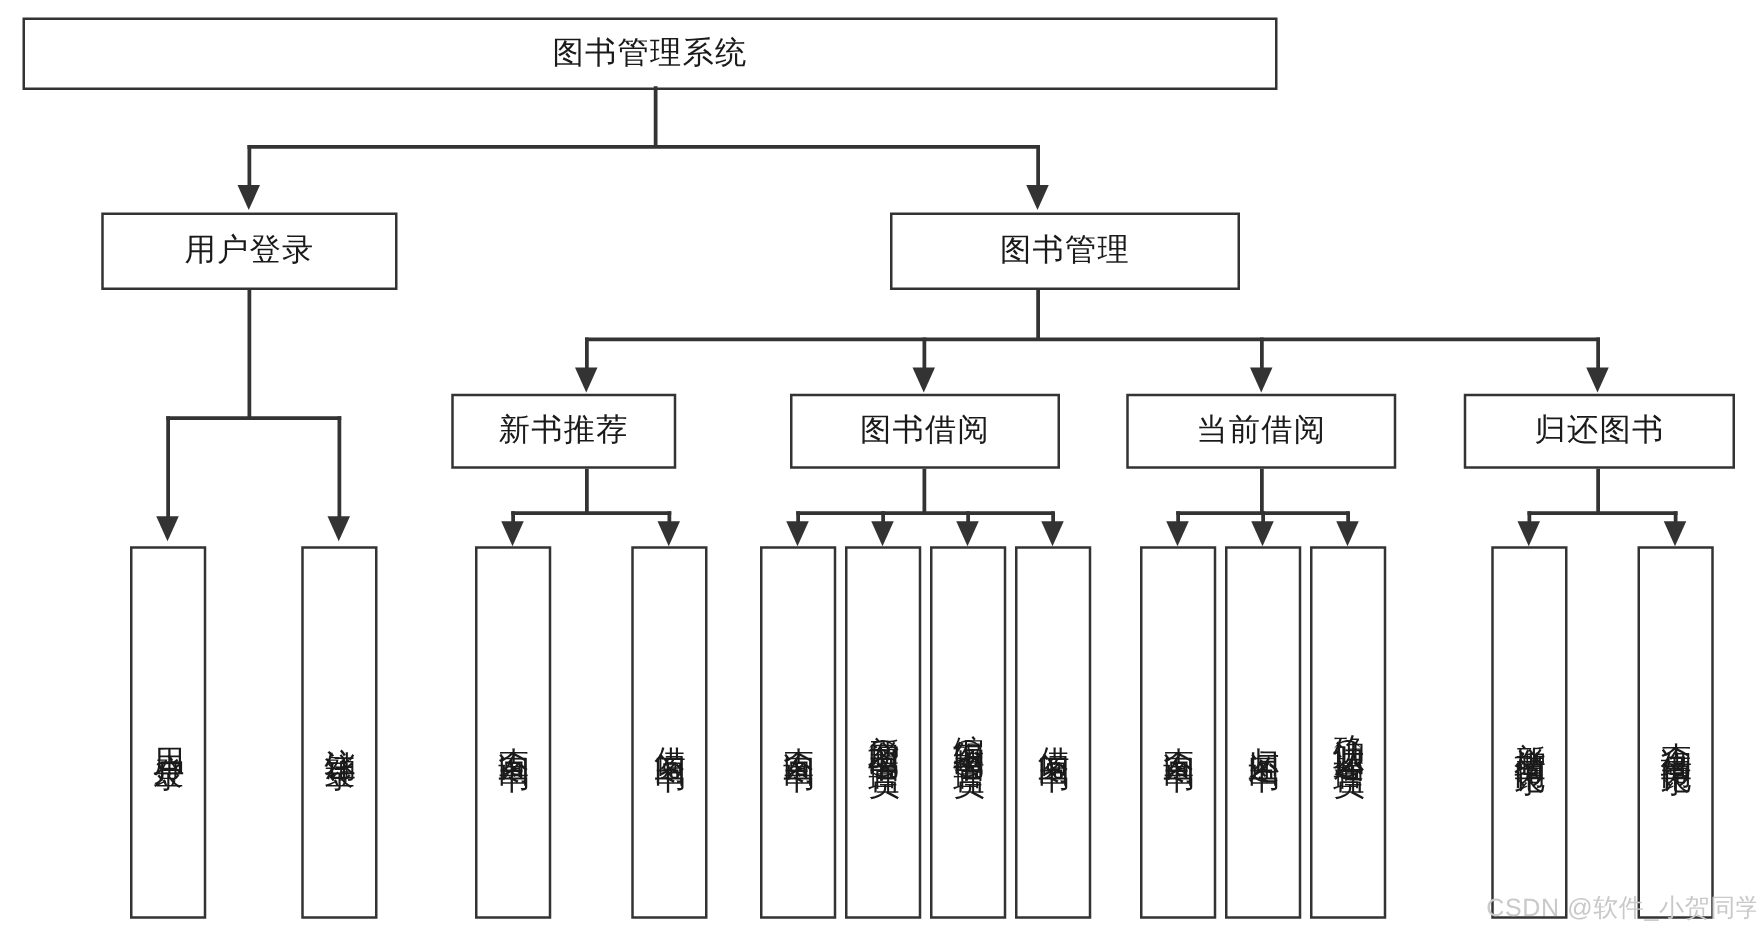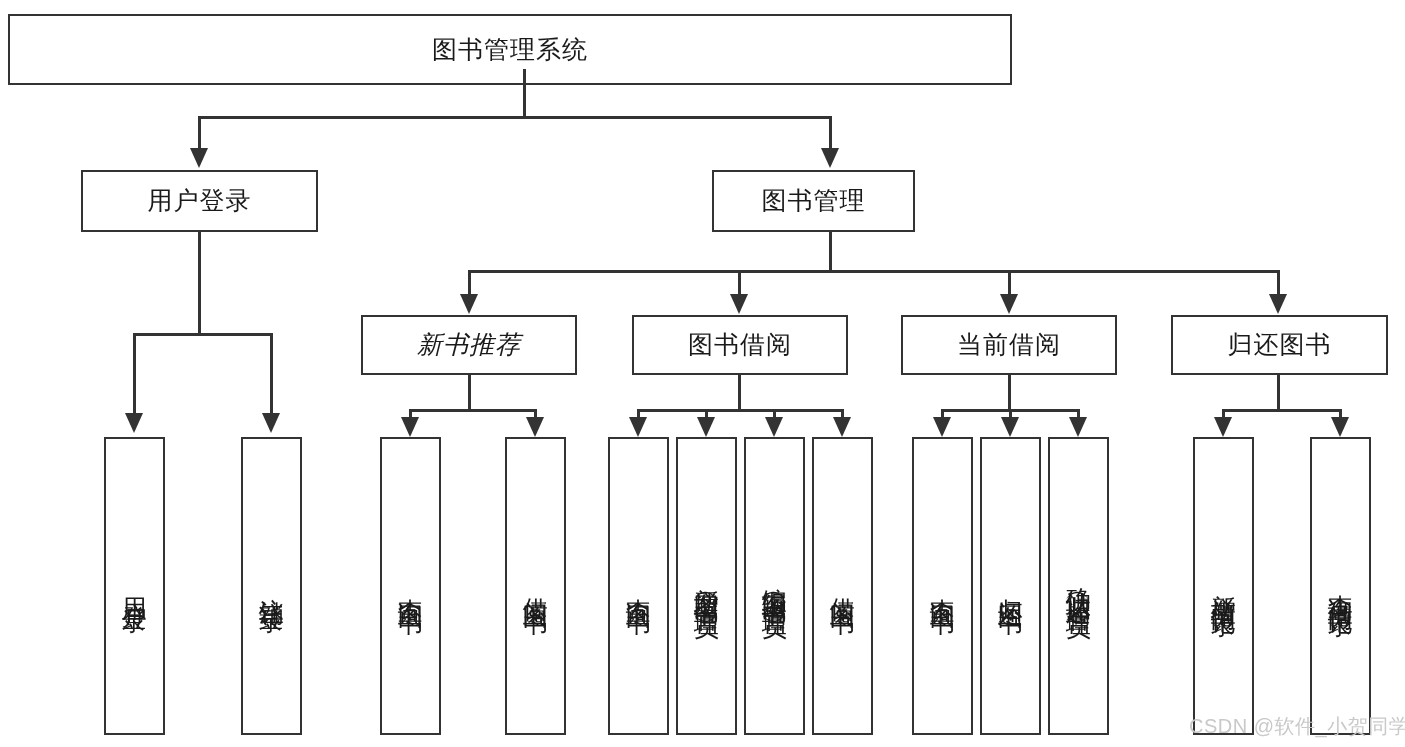--- a/index.html
+++ b/index.html
@@ -68,37 +68,37 @@
     font-size: 20px;
     white-space: nowrap;
     letter-spacing: 0.5px;
   }
 </style>
 </head>
 <body>
 
 <div id="canvas">
 
-  <div class="node horiz" style="left:8px; top:14px; width:1004px; height:71px;">
+  <div class="node horiz" style="left:18px; top:14px; width:1004px; height:58px;">
     <span>图书管理系统</span>
   </div>
 
   <div class="edge-v" style="left:523px; top:69px; width:3px; height:49px;"></div>
 
   <div class="edge-h" style="left:198px; top:116px; width:634px; height:3px;"></div>
 
   <div class="edge-v" style="left:198px; top:116px; width:3px; height:36px;"></div>
   <div class="arrow" style="left:190px; top:148px;"></div>
   <div class="edge-v" style="left:829px; top:116px; width:3px; height:36px;"></div>
   <div class="arrow" style="left:821px; top:148px;"></div>
 
   <div class="node horiz" style="left:81px; top:170px; width:237px; height:62px;">
     <span>用户登录</span>
   </div>
-  <div class="node horiz" style="left:712px; top:170px; width:203px; height:62px;">
+  <div class="node horiz" style="left:712px; top:170px; width:280px; height:62px;">
     <span>图书管理</span>
   </div>
 
   <div class="edge-v" style="left:198px; top:232px; width:3px; height:103px;"></div>
   <div class="edge-h" style="left:133px; top:333px; width:140px; height:3px;"></div>
   <div class="edge-v" style="left:133px; top:333px; width:3px; height:84px;"></div>
   <div class="arrow" style="left:125px; top:413px;"></div>
   <div class="edge-v" style="left:270px; top:333px; width:3px; height:84px;"></div>
   <div class="arrow" style="left:262px; top:413px;"></div>
 
@@ -114,21 +114,21 @@
 
   <div class="edge-v" style="left:468px; top:270px; width:3px; height:28px;"></div>
   <div class="arrow" style="left:460px; top:294px;"></div>
   <div class="edge-v" style="left:738px; top:270px; width:3px; height:28px;"></div>
   <div class="arrow" style="left:730px; top:294px;"></div>
   <div class="edge-v" style="left:1008px; top:270px; width:3px; height:28px;"></div>
   <div class="arrow" style="left:1000px; top:294px;"></div>
   <div class="edge-v" style="left:1277px; top:270px; width:3px; height:28px;"></div>
   <div class="arrow" style="left:1269px; top:294px;"></div>
 
-  <div class="node horiz" style="left:361px; top:315px; width:216px; height:60px;font-style:italic;">
+  <div class="node horiz" style="left:361px; top:315px; width:180px; height:60px;">
     <span>新书推荐</span>
   </div>
   <div class="node horiz" style="left:632px; top:315px; width:216px; height:60px;">
     <span>图书借阅</span>
   </div>
   <div class="node horiz" style="left:901px; top:315px; width:216px; height:60px;">
     <span>当前借阅</span>
   </div>
   <div class="node horiz" style="left:1171px; top:315px; width:217px; height:60px;">
     <span>归还图书</span>

